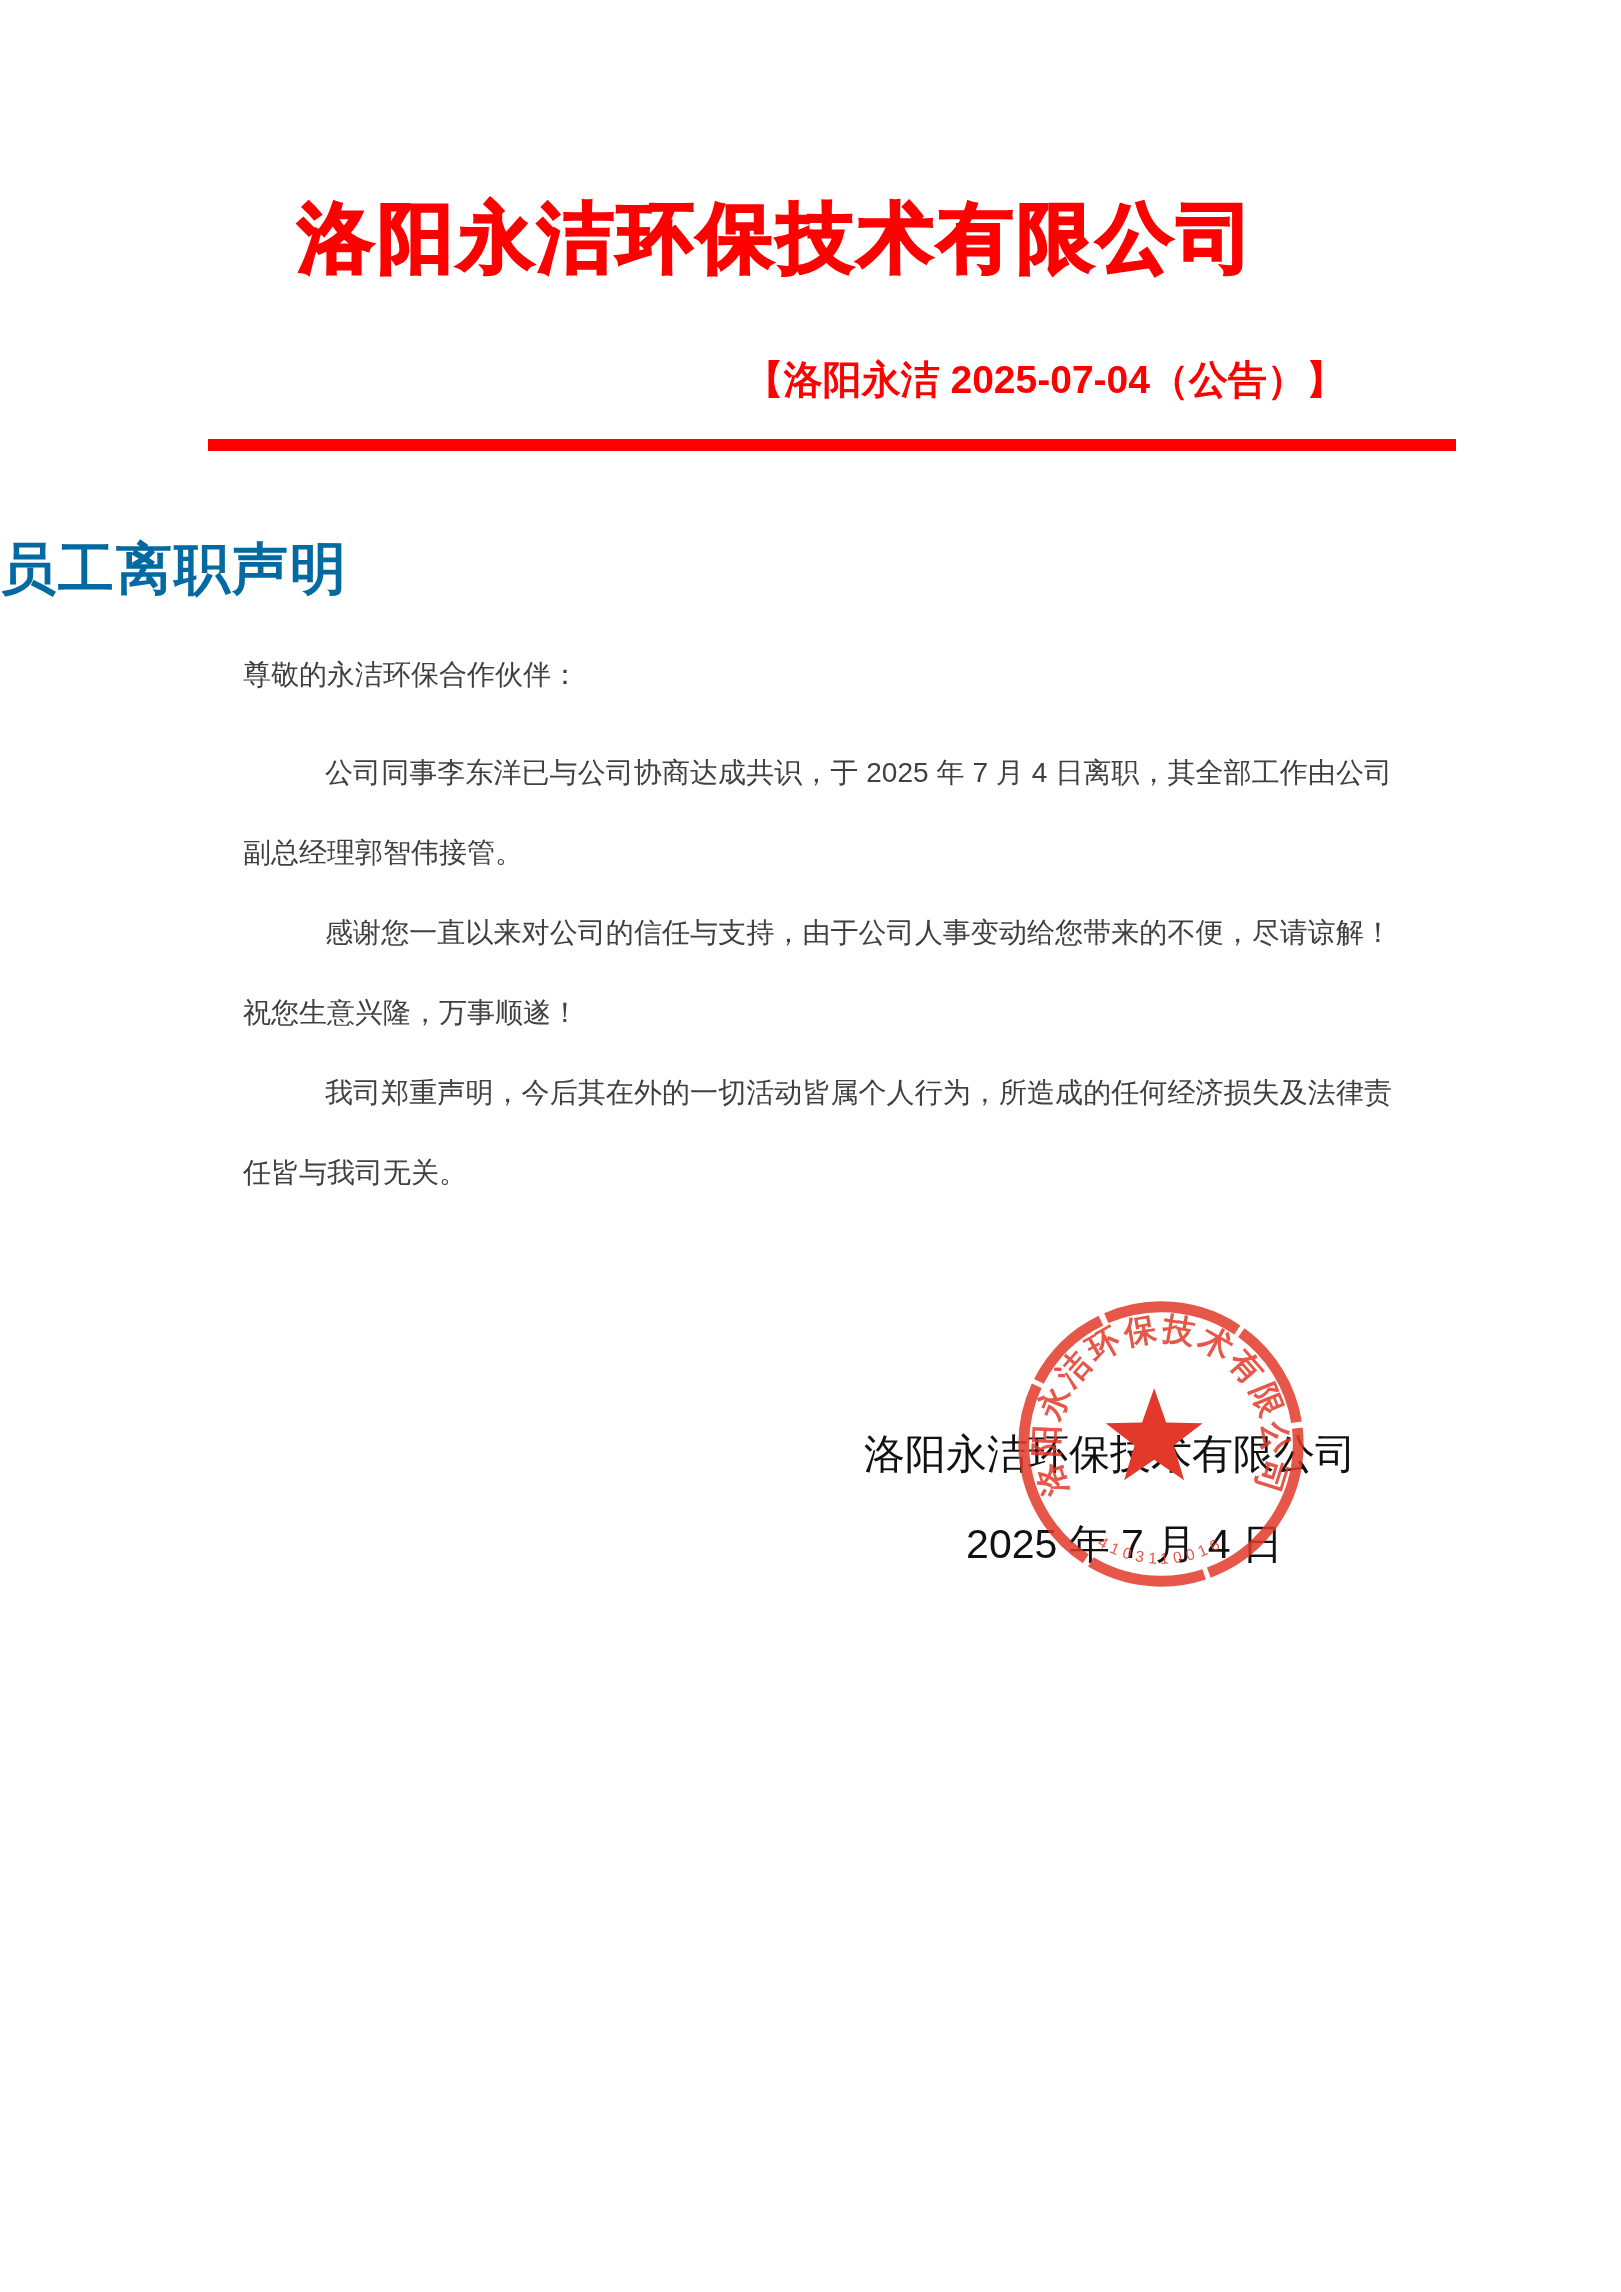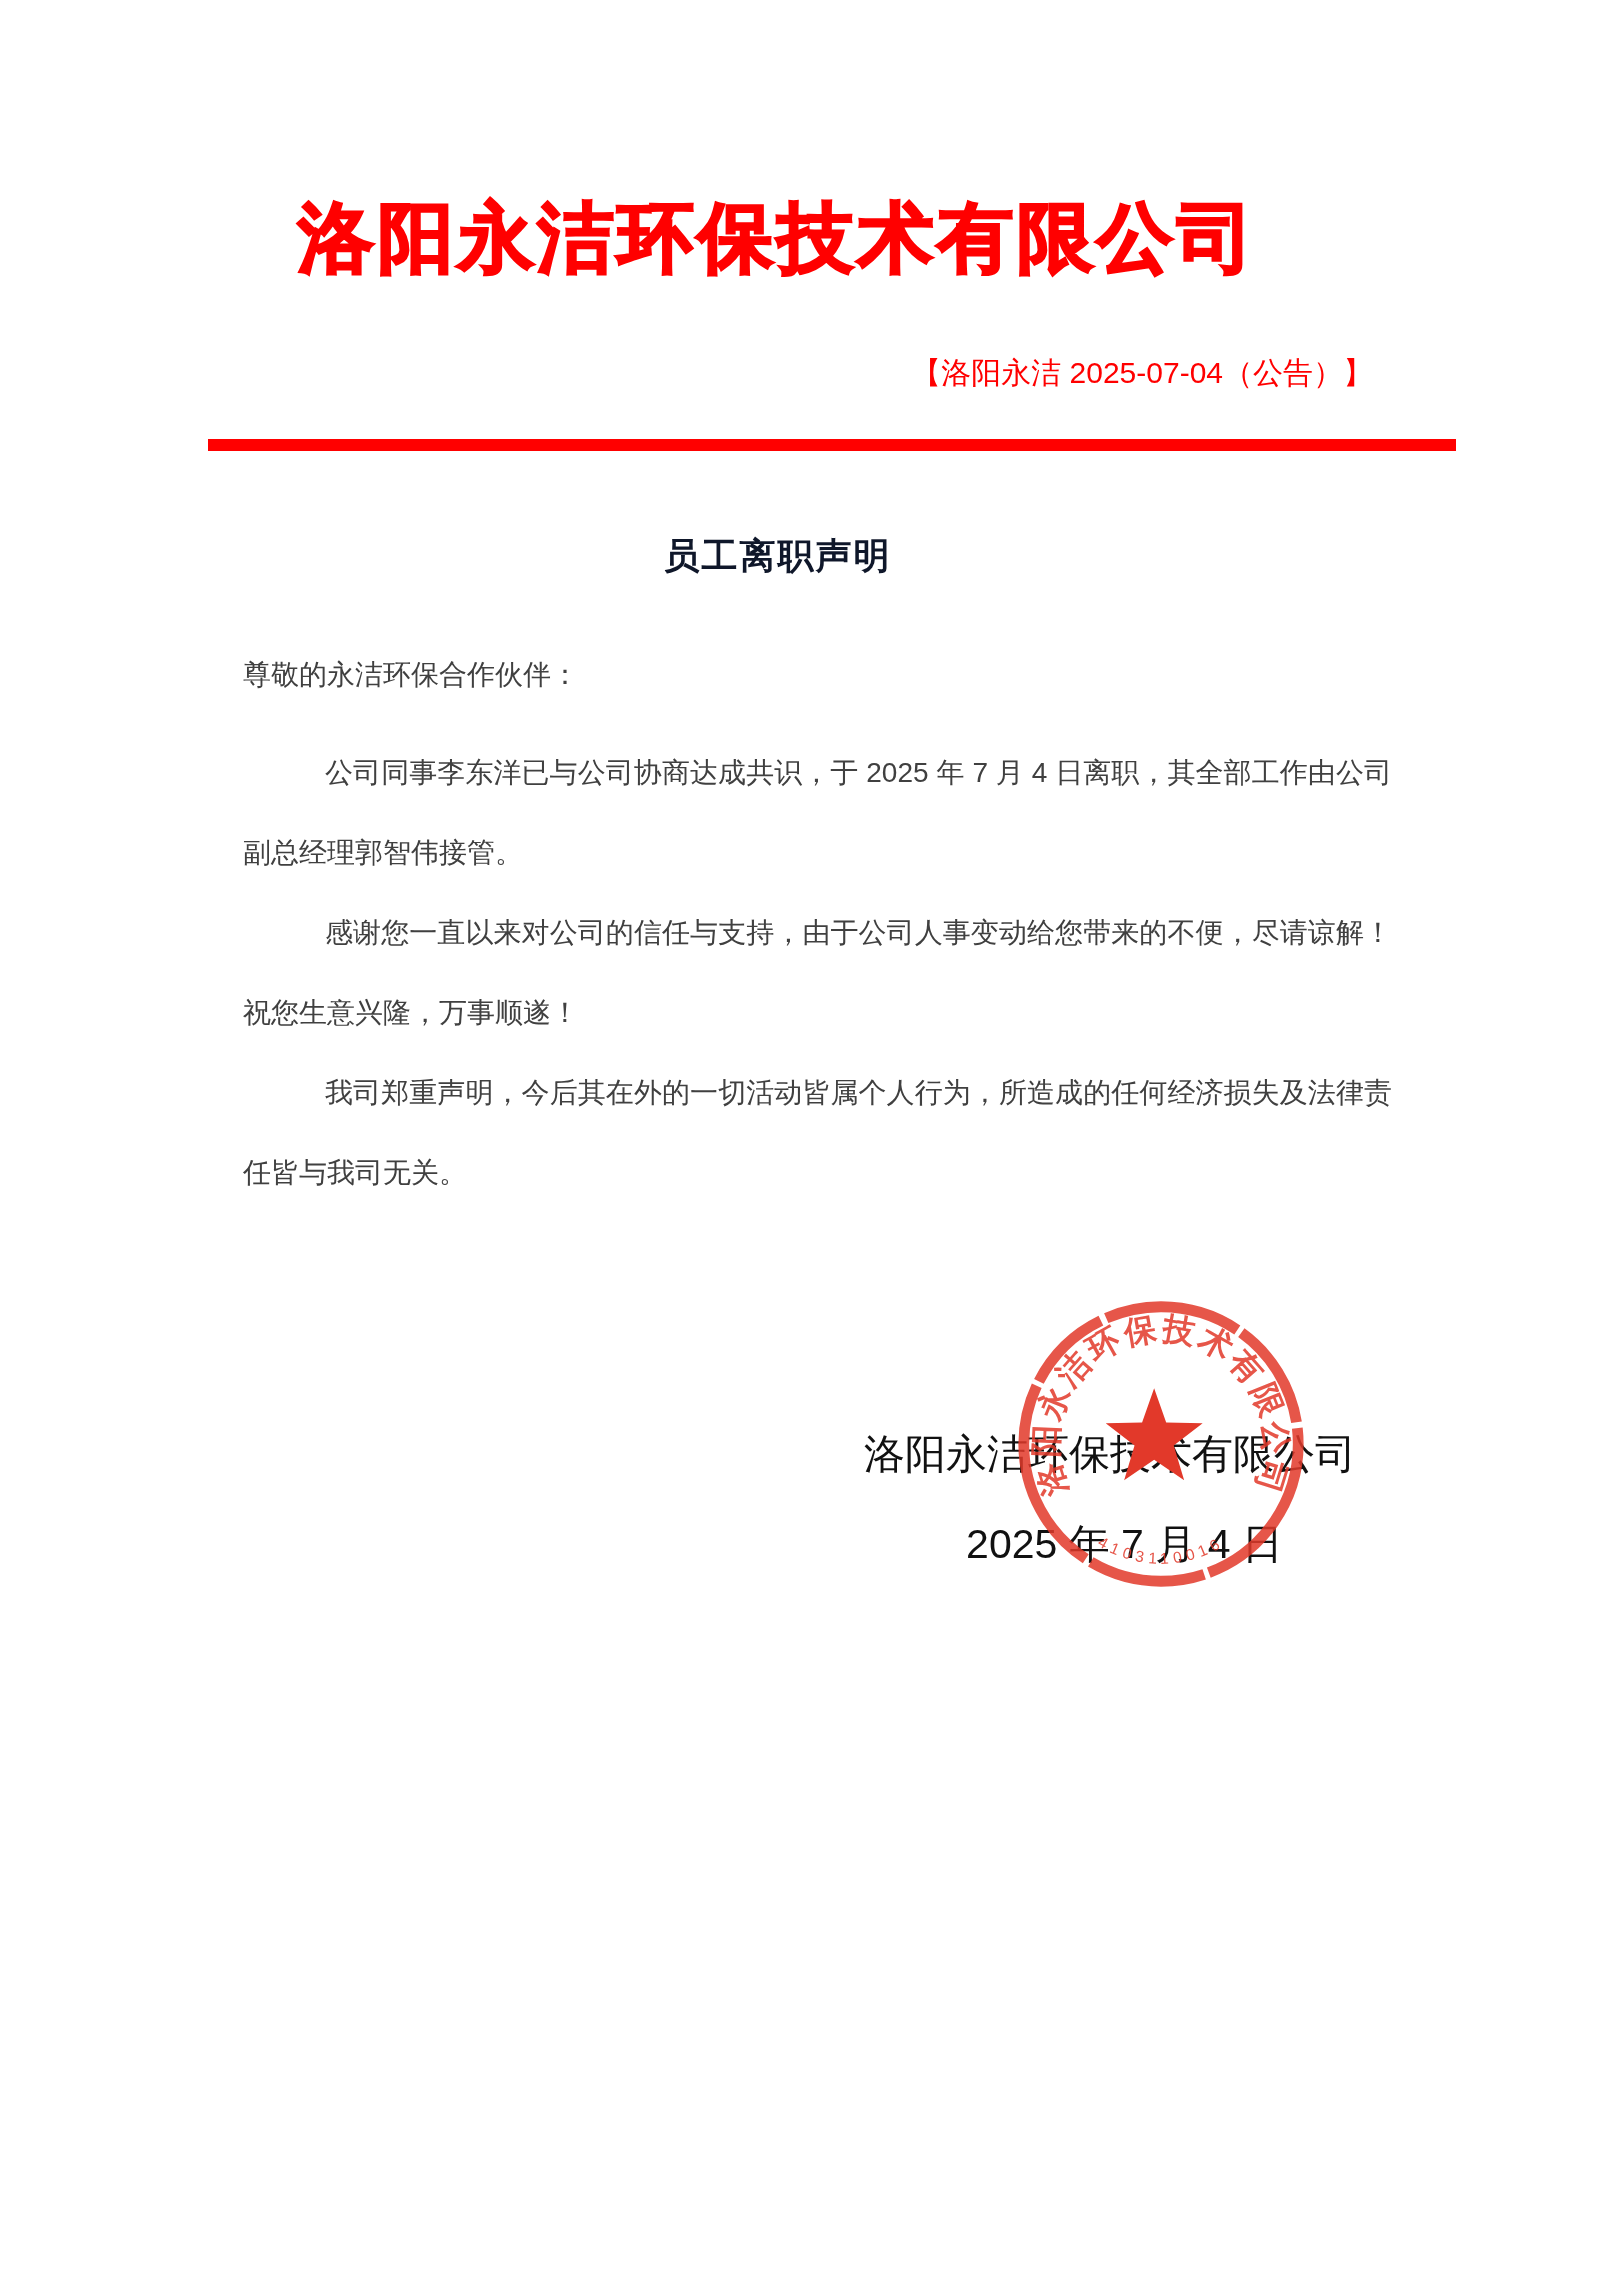--- a/index.html
+++ b/index.html
@@ -28,41 +28,40 @@
     font-size:76px;
     font-weight:900;
     letter-spacing:3.9px;
     color:var(--accent);
     -webkit-text-stroke:2.5px var(--accent);
     line-height:1.2;
     white-space:nowrap;
   }
   .doc-number{
     position:absolute;
-    top:353px; left:220px; width:1153px;
+    top:353px; left:192px; width:1153px;
     text-align:right;
-    font-size:30px;
-    font-weight:400;
+    font-size:39px;
+    font-weight:700;
     color:var(--accent);
     white-space:nowrap;
   }
   .letterhead-rule{
     position:absolute;
     top:439px; left:208px;
     width:1248px; height:11.8px;
     background:var(--accent);
   }
   
   .doc-heading{
     position:absolute;
     top:532px; left:0; right:0;
-    text-align:center;
-    font-size:36px;
+    font-size:56px;
     font-weight:800;
-    color:#0f172a;
+    color:#0369a1;
     letter-spacing:2px;
   }
   .body-block{
     position:absolute;
     top:635px; left:243px;
     width:1149px;
     font-size:28px;
     line-height:80px;
     color:#404040;
     text-align:justify;

